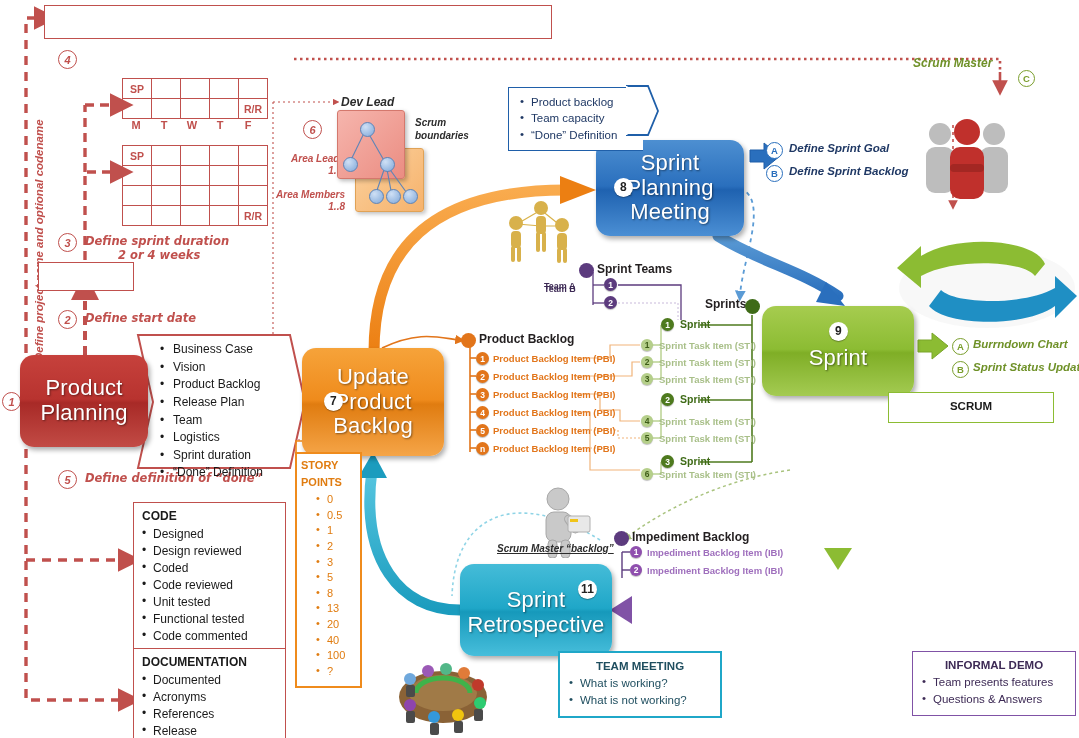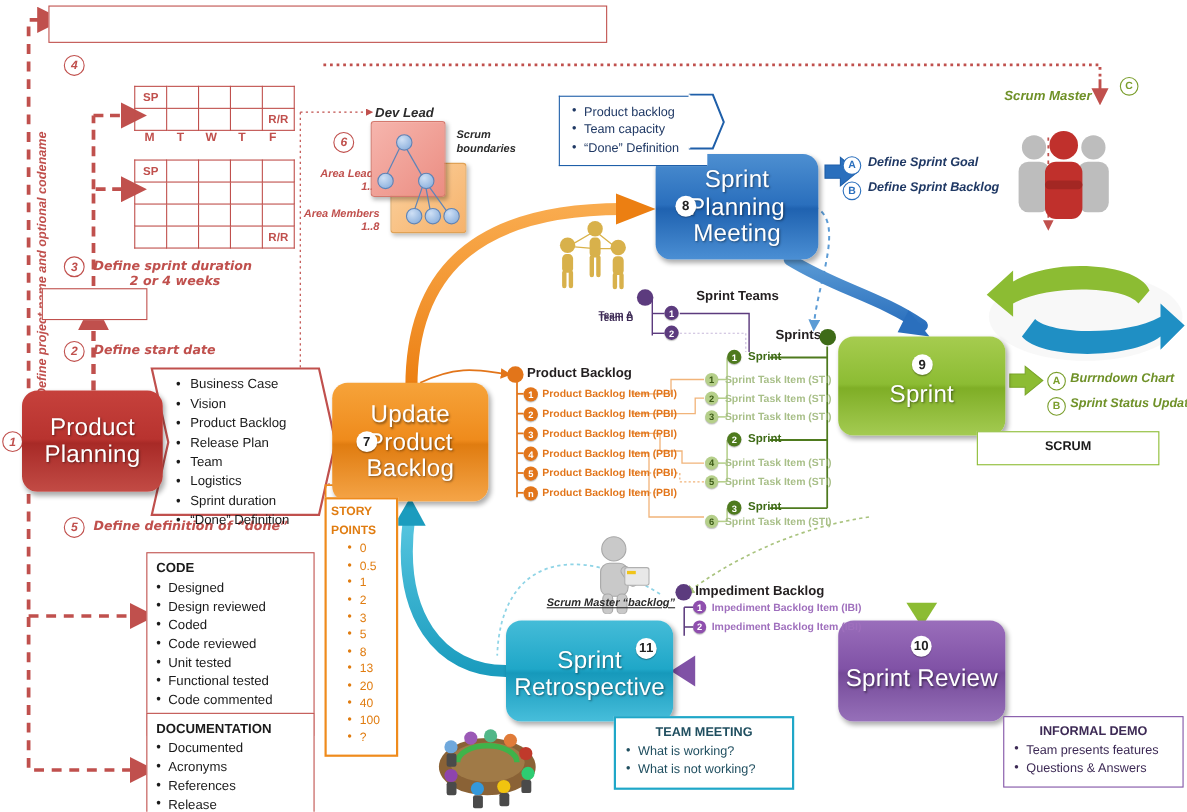--- a/index.html
+++ b/index.html
@@ -384,24 +384,20 @@
       <span class="lbl">Planning</span>
       <span class="lbl">Meeting</span>
     </div>
   </div>
 
   <div class="node" id="node-sprint">
     <div class="badge" style="left:67px;top:16px;">9</div>
     <span class="lbl" style="margin-top:14px;">Sprint</span>
   </div>
 
-  <div class="node" id="node-sprint-review">
-    <div class="badge" style="left:66px;top:14px;">10</div>
-    <span class="lbl" style="margin-top:14px;">Sprint Review</span>
-  </div>
 
   <div class="node" id="node-sprint-retro">
     <div class="badge" style="left:118px;top:16px;">11</div>
     <div style="margin-top:6px;">
       <span class="lbl">Sprint</span>
       <span class="lbl">Retrospective</span>
     </div>
   </div>
 
   <div style="position:absolute;left:158px;top:341px;width:124px;font-size:12px;color:#1a1a1a;line-height:1.47;">
@@ -503,21 +499,21 @@
   <div class="abcircle" style="left:766px;top:142px;">A</div>
   <div class="abtxt" style="left:789px;top:142px;">Define Sprint Goal</div>
   <div class="abcircle" style="left:766px;top:165px;">B</div>
   <div class="abtxt" style="left:789px;top:165px;">Define  Sprint Backlog</div>
 
   <div class="abcircle gr" style="left:952px;top:338px;">A</div>
   <div class="abtxt g" style="left:973px;top:338px;">Burrndown Chart</div>
   <div class="abcircle gr" style="left:952px;top:361px;">B</div>
   <div class="abtxt g" style="left:973px;top:361px;">Sprint Status Update</div>
 
-  <div class="scrummaster" style="left:913px;top:80px;">Scrum Master</div>
+  <div class="scrummaster" style="left:913px;top:56px;">Scrum Master</div>
   <div class="abcircle gr" style="left:1018px;top:70px;">C</div>
 
   <svg class="abs" style="left:912px;top:112px;width:110px;height:92px;">
     <g fill="#bdbdbd">
       <circle cx="28" cy="22" r="11"></circle>
         <rect x="14" y="35" width="28" height="46" rx="9"></rect>
       <circle cx="82" cy="22" r="11"></circle>
         <rect x="68" y="35" width="28" height="46" rx="9"></rect>
     </g>
     <g fill="#c0302c">
@@ -541,21 +537,21 @@
       <rect x="8" y="50" width="4" height="16" rx="2"></rect>
         <rect x="14" y="50" width="4" height="16" rx="2"></rect>
       <circle cx="59" cy="29" r="7"></circle>
         <rect x="54" y="37" width="10" height="17" rx="4"></rect>
       <rect x="54" y="52" width="4" height="15" rx="2"></rect>
         <rect x="60" y="52" width="4" height="15" rx="2"></rect>
     </g>
   </svg>
 
   <div class="bigdot" style="left:579px;top:263px;background:#5c3b7e;"></div>
-  <div class="listhdr" style="left:597px;top:262px;margin-left:36px;">Sprint Teams</div>
+  <div class="listhdr" style="left:597px;top:262px;">Sprint Teams</div>
   <div class="teamlbl" style="left:544px;top:281px;">Team A</div>
   <div class="dot d-pur" style="left:604px;top:278px;">1</div>
   <div class="teamlbl" style="left:544px;top:284px;">Team B</div>
   <div class="dot d-pur" style="left:604px;top:296px;">2</div>
 
   <div class="bigdot" style="left:461px;top:333px;background:#e2751a;"></div>
   <div class="listhdr" style="left:479px;top:332px;">Product Backlog</div>
 
   <div class="dot d-or" style="left:476px;top:352px;">1</div>
   <div class="itm itm-or" style="left:493px;top:353px;">Product Backlog Item (PBI)</div>

